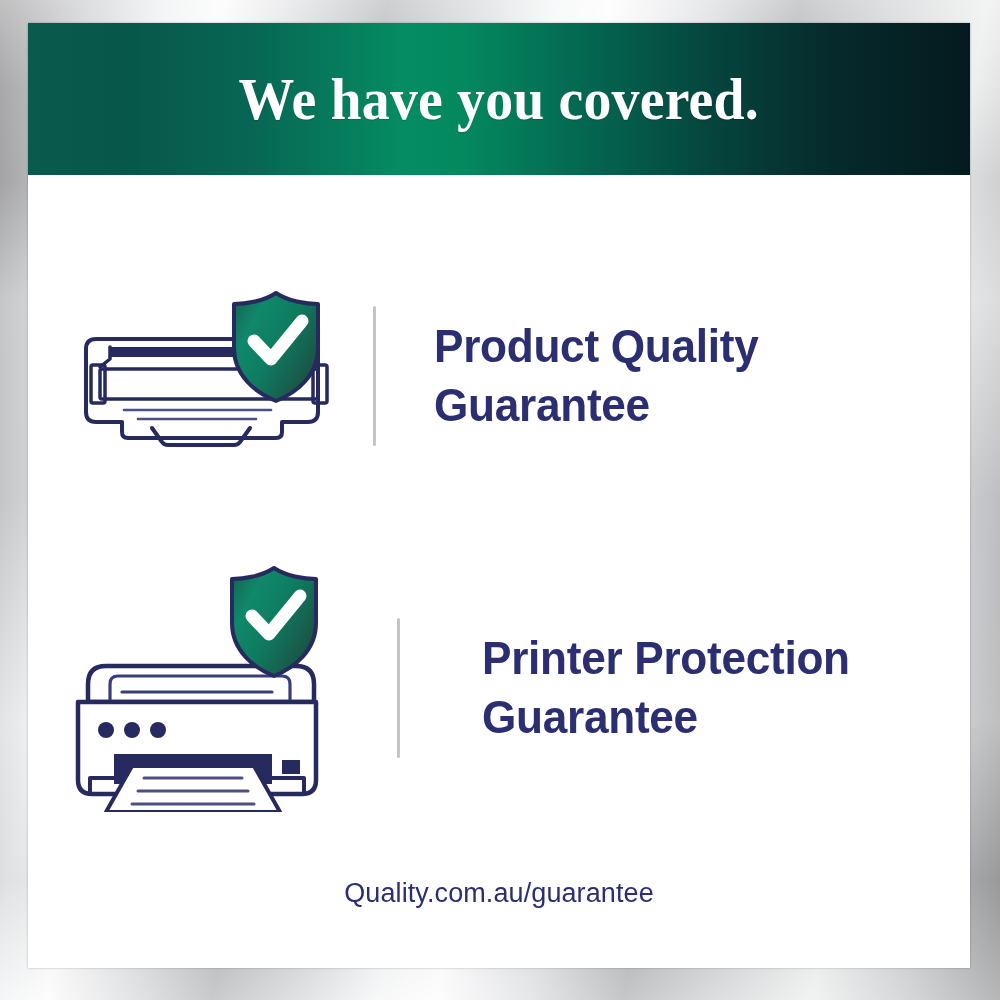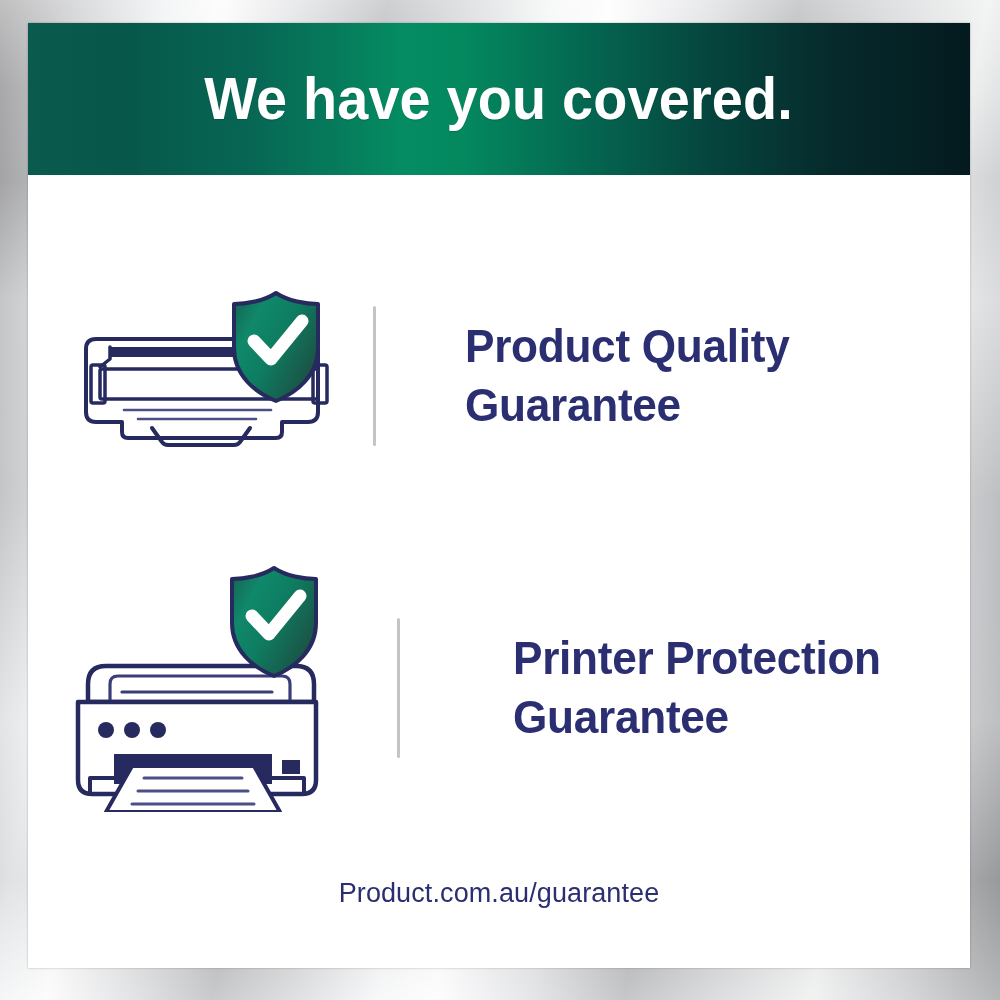--- a/index.html
+++ b/index.html
@@ -79,20 +79,21 @@
       #058c62 40%,
       #04895f 46%,
       #046a52 58%,
       #05463e 72%,
       #062b2c 85%,
       #041a1f 100%);
     display: flex;
     align-items: center;
     justify-content: center;
     overflow: hidden;
+    font-family: Liberation Serif, serif;
   }
   #header-title {
     color: #ffffff;
     font-size: 60px;
     font-weight: 700;
     letter-spacing: 0.2px;
     line-height: 1;
     white-space: nowrap;
     transform: scaleX(0.93);
     text-shadow: 0 1px 1px rgba(0,0,0,0.18);
@@ -121,21 +122,21 @@
     width: 3px;
     background: #c3c4c6;
     flex: none;
     border-radius: 2px;
   }
   #divider-1 { height: 140px; }
   #divider-2 { height: 140px; }
 
   .text-cell {
     flex: 1;
-    padding-left: 89px;
+    padding-left: 58px;
     box-sizing: border-box;
   }
   .feature-title {
     color: #2b2f71;
     font-size: 46px;
     font-weight: 700;
     line-height: 1.28;
     letter-spacing: -0.3px;
     transform: scaleX(0.96);
     transform-origin: left center;
@@ -327,16 +328,16 @@
       <div class="divider" id="divider-2"></div>
 
       <div class="text-cell">
         <div class="feature-title">
           <span>Printer Protection</span><br>
           <span>Guarantee</span>
         </div>
       </div>
     </div>
 
-    <div id="footer-url">Product.com.au/guarantee</div>
+    <div id="footer-url">Quality.com.au/guarantee</div>
 
   </div>
 </div>
 
 </body></html>

